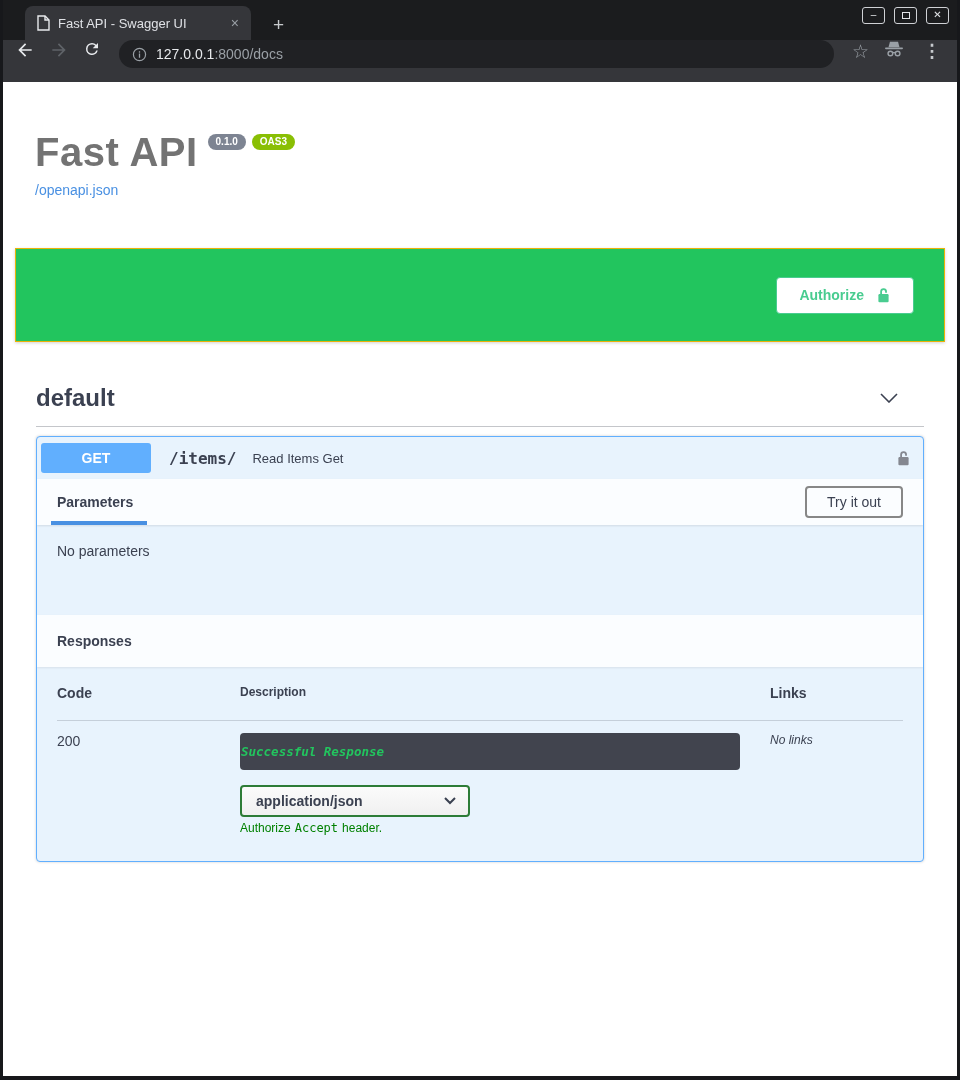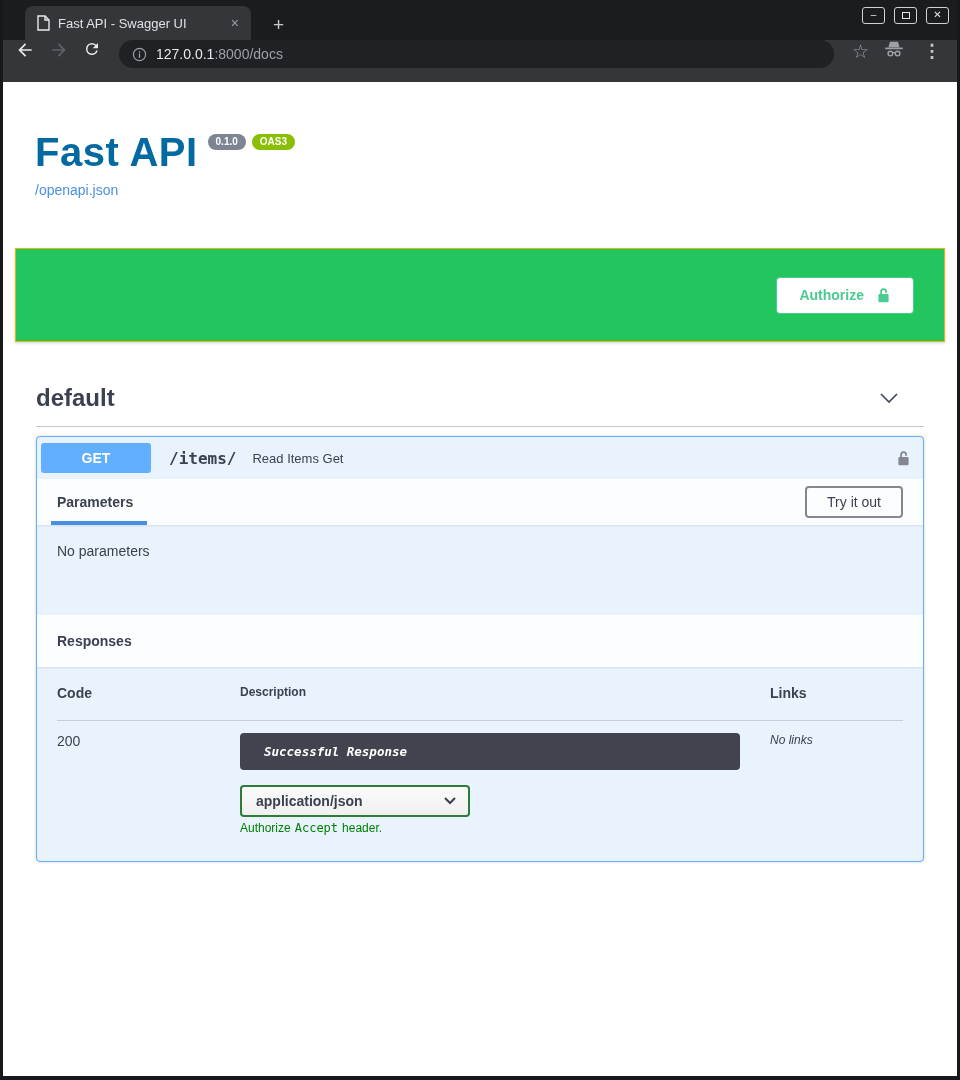--- a/index.html
+++ b/index.html
@@ -27,21 +27,21 @@
              padding:0 12px; gap:8px; margin:0 4px; }
   .url { font-size:14px; white-space:nowrap; }
   .url-host { color:#e8eaed; }
   .url-path { color:#9aa0a6; }
 
   
   .content { background:#fff; flex:1; overflow:hidden; color:#3b4151; }
 
   .info { margin:50px 32px 0; }
   .title-row { display:flex; align-items:flex-start; }
-  .api-title { font-size:40px; font-weight:bold; color:#0369a1; line-height:1.0; letter-spacing:0.5px; }
+  .api-title { font-size:40px; font-weight:bold; color:#737373; line-height:1.0; letter-spacing:0.5px; }
   .badges { display:flex; gap:6px; margin-left:10px; margin-top:2px; }
   .badge { font-size:10px; font-weight:bold; color:#fff; padding:3px 8px; border-radius:9px; line-height:1; }
   .badge.version { background:#7d8492; }
   .badge.oas { background:#89bf04; }
   .spec-link { display:inline-block; margin-top:10px; font-size:14px; color:#4990e2; text-decoration:none; }
 
   .scheme-container { margin:49px 12px 0; height:94px; background:#22c55e; border:1px solid #eab308;
                       box-shadow:0 1px 3px rgba(0,0,0,0.18); display:flex; align-items:center; justify-content:flex-end;
                       padding-right:30px; }
   .authorize-btn { display:flex; align-items:center; gap:12px; border:1px solid #49cc90; border-radius:4px;
@@ -74,21 +74,21 @@
   .responses-header { background:rgba(255,255,255,.8); padding:17px 20px; box-shadow:0 1px 2px rgba(0,0,0,.08); }
   .responses-title { font-size:14px; font-weight:bold; color:#3b4151; }
 
   .responses-body { padding:18px 20px 26px; }
   .resp-grid { display:grid; grid-template-columns:183px 530px 1fr; }
   .resp-grid .hdr { font-weight:bold; color:#3b4151; padding-bottom:19px; border-bottom:1px solid rgba(59,65,81,.2); }
   .hdr-code, .hdr-links { font-size:14px; }
   .hdr-desc { font-size:12px; }
   .cell { padding-top:12px; }
   .code-val { font-size:14px; color:#3b4151; }
-  .resp-box { width:500px; background:#41444e; border-radius:4px; padding:11px 24px; color:#ffffff;
+  .resp-box { width:500px; background:#41444e; border-radius:4px; padding:11px 1px; color:#22c55e;
               font-family:"DejaVu Sans Mono", monospace; font-style:italic; font-weight:bold; font-size:12.5px; }
   .no-links { font-size:12px; font-style:italic; color:#3b4151; }
   .media-cell { grid-column:2; padding-top:15px; }
   .media-select { width:230px; height:32px; background:linear-gradient(#fbfbfb,#f0f0f0); border:2px solid #2d7c37;
                   border-radius:4px; display:flex; align-items:center; padding:0 12px 0 14px; cursor:pointer; }
   .media-value { flex:1; font-size:14px; font-weight:bold; color:#3b4151; }
   .accept-note { margin-top:4px; font-size:12px; color:#008000; display:flex; align-items:baseline; gap:4px; }
   .accept-note .mono { font-family:"DejaVu Sans Mono", monospace; font-size:12px; }
 </style>
 </head>

